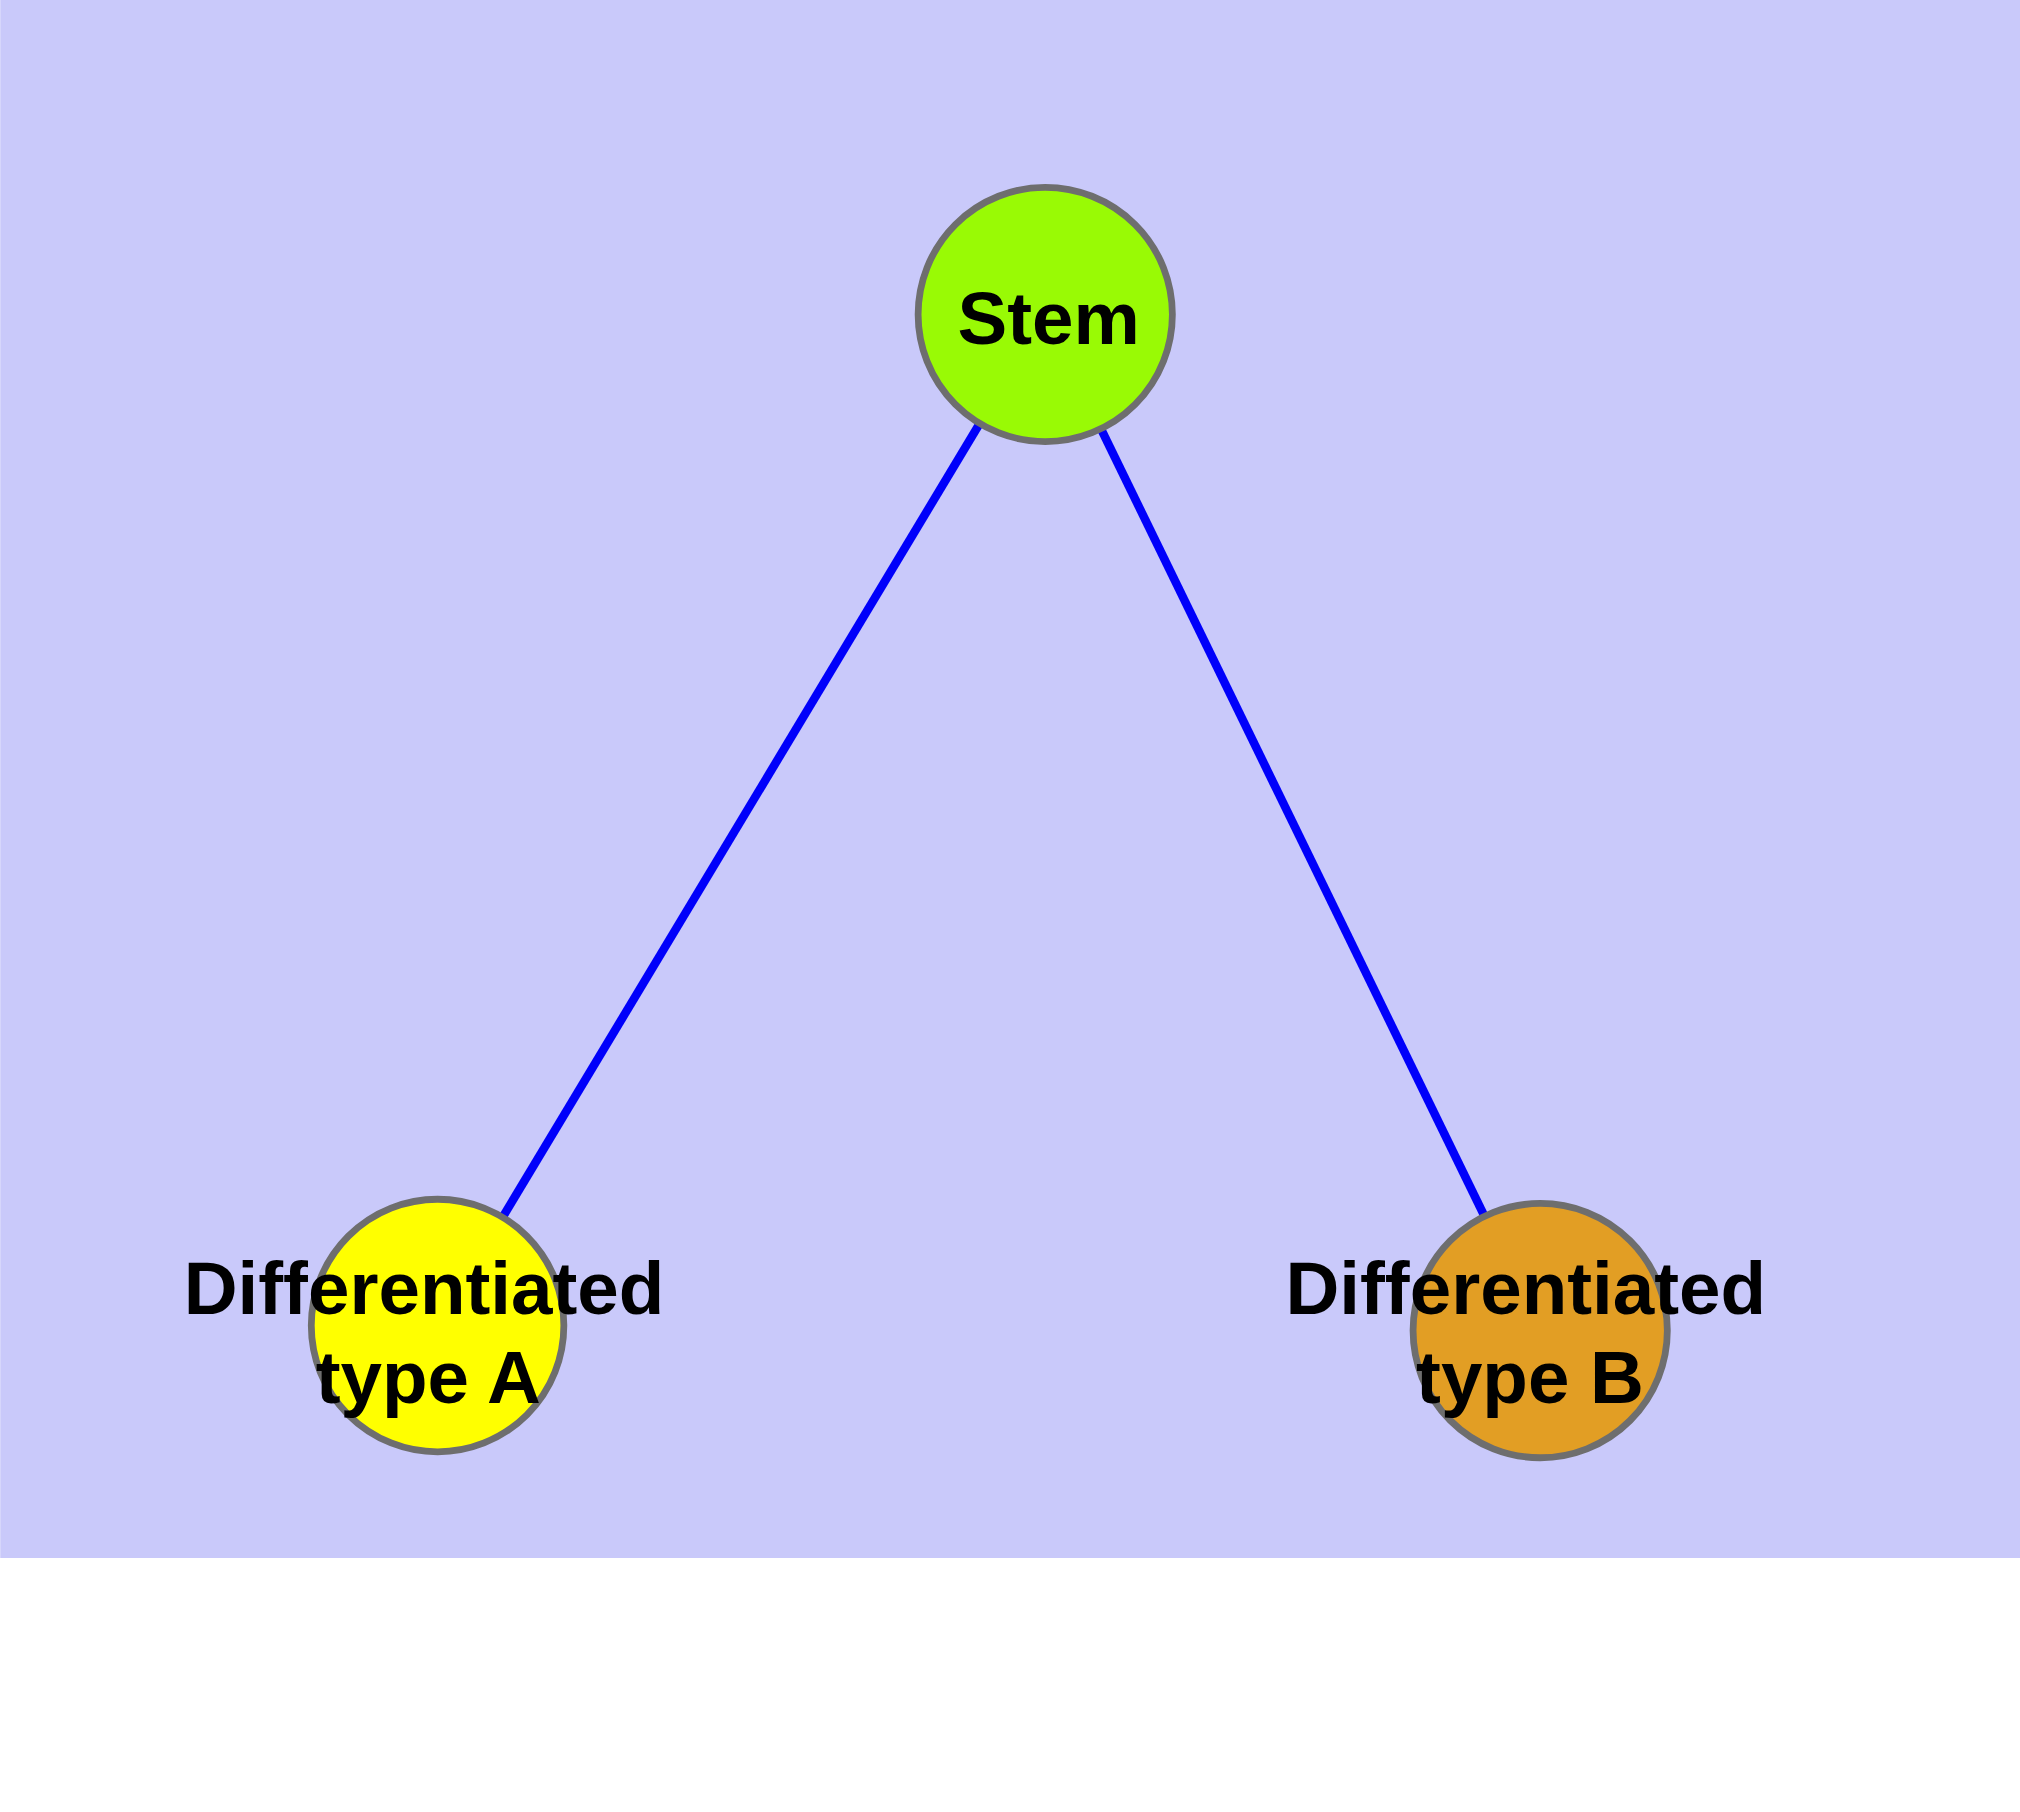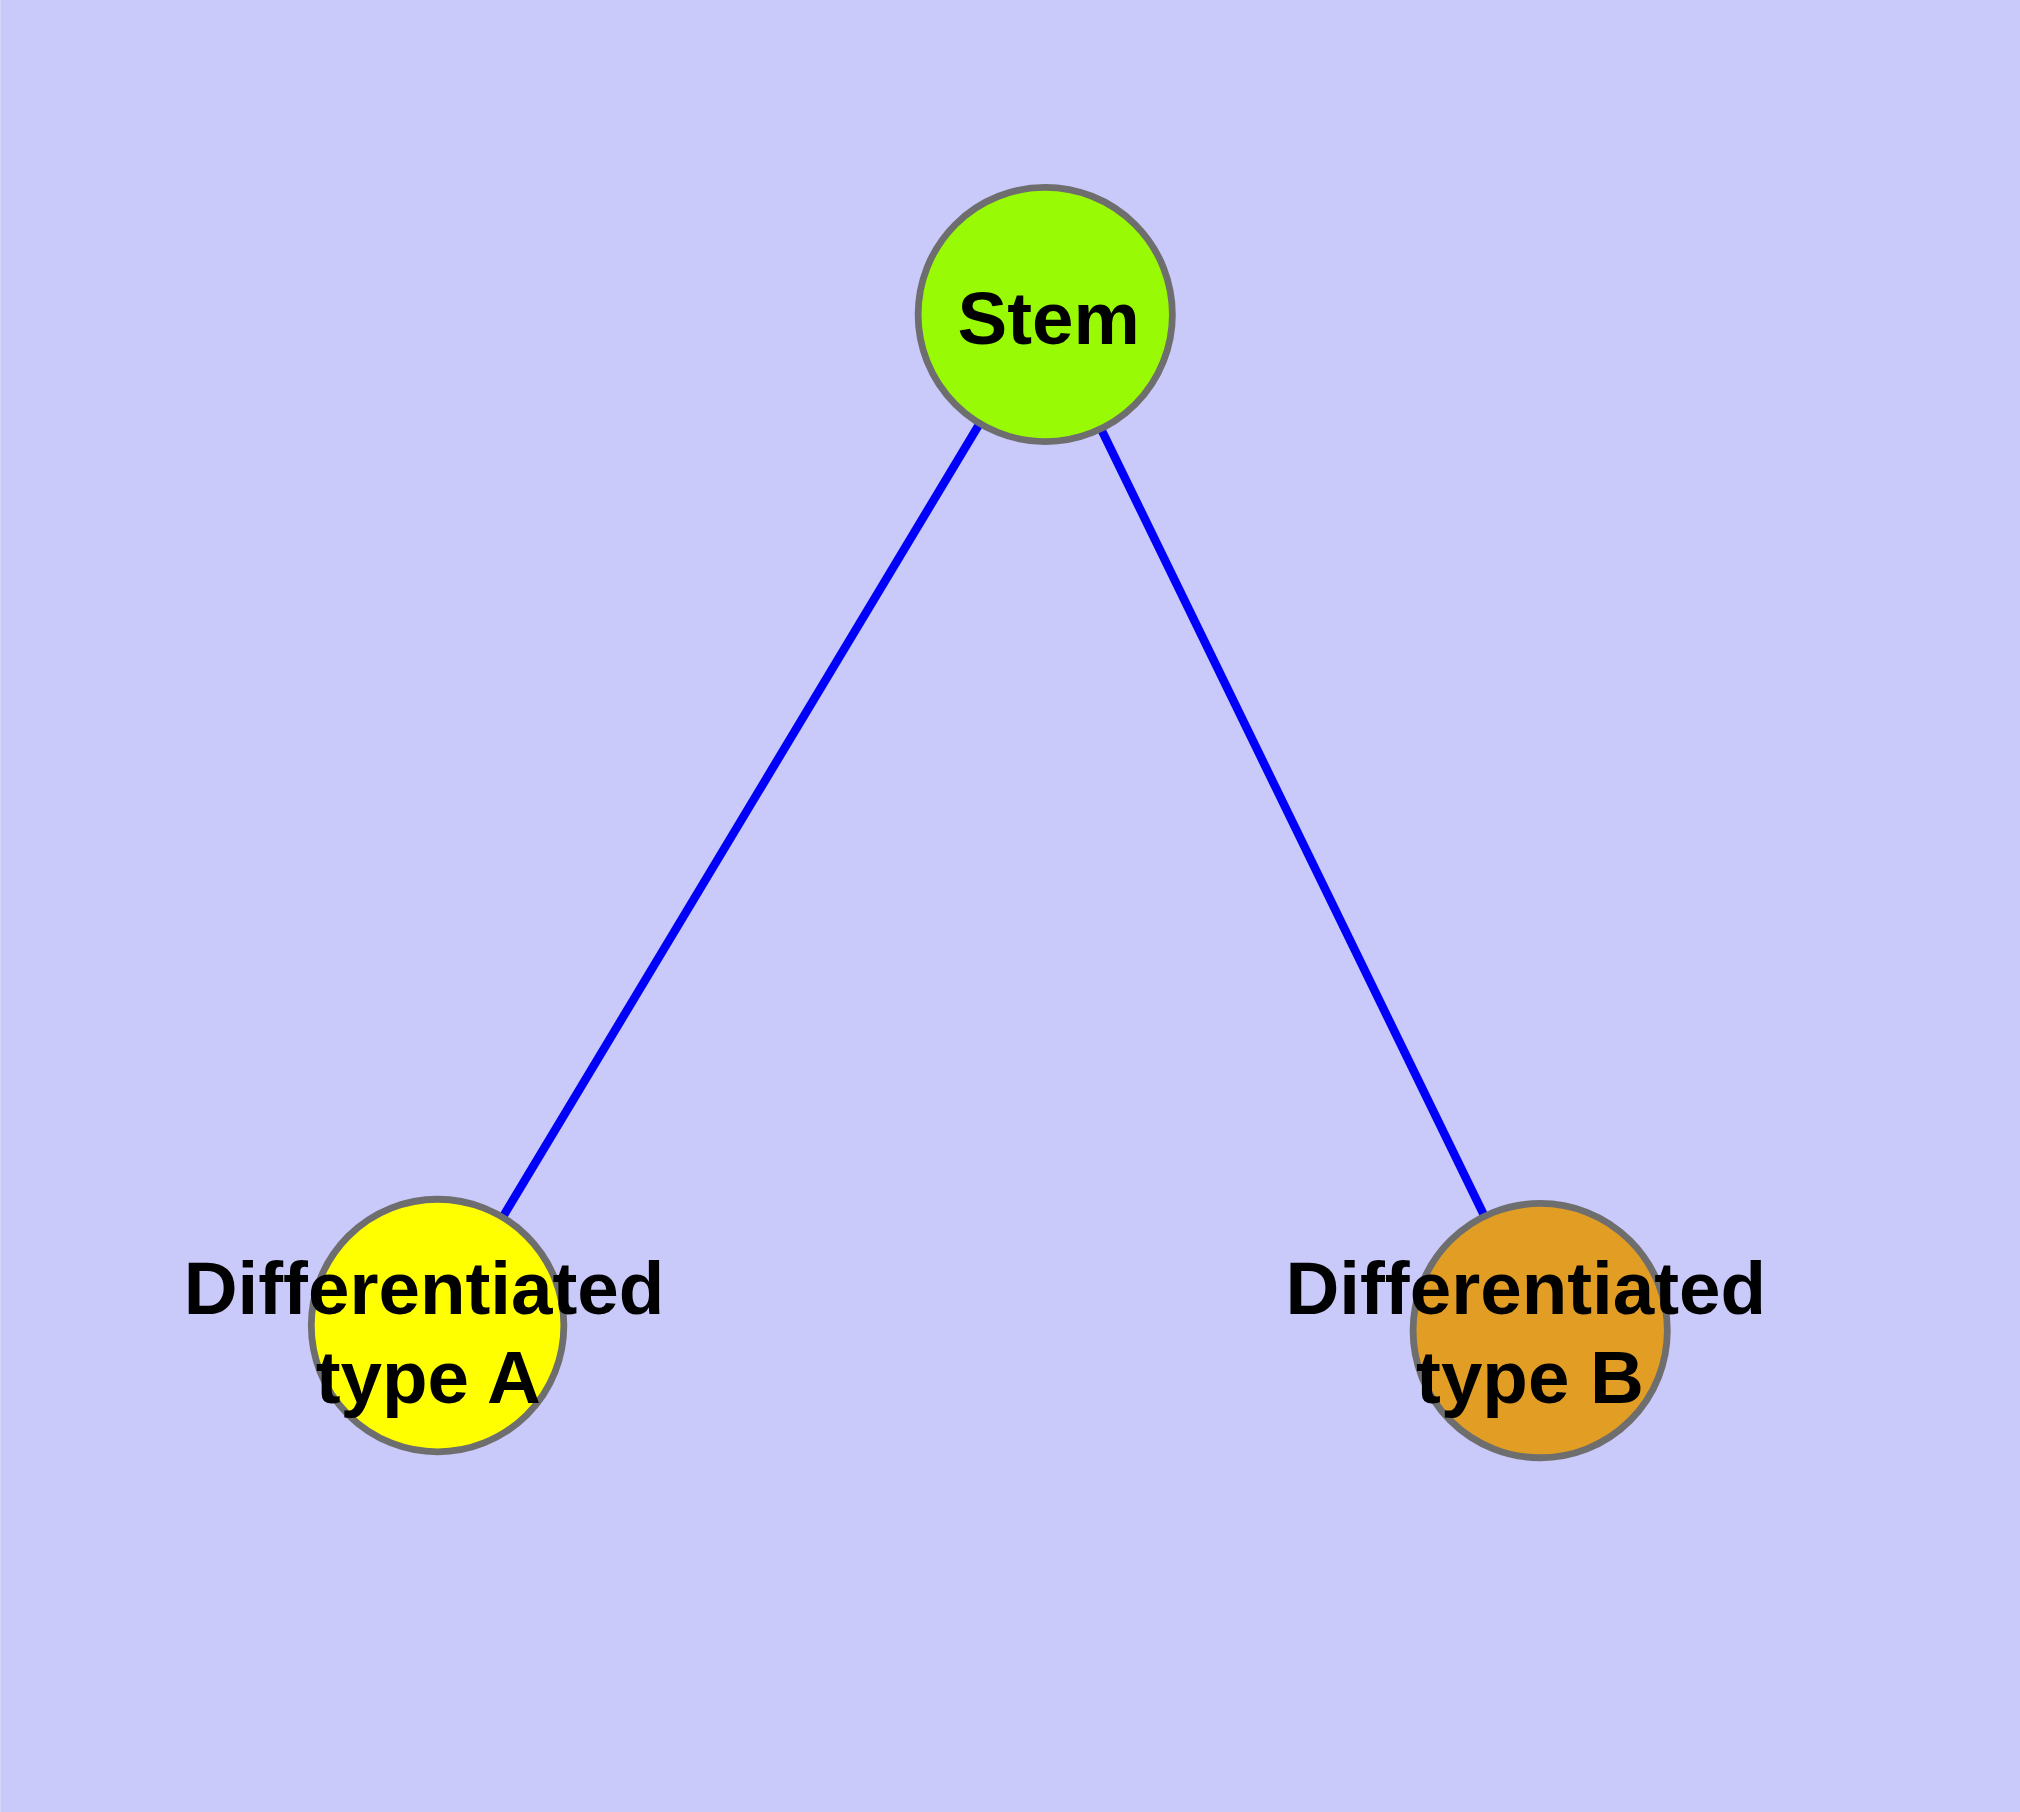--- a/index.html
+++ b/index.html
@@ -5,21 +5,21 @@
   html, body {
     margin: 0;
     padding: 0;
   }
   body {
     font-family: "Liberation Sans", sans-serif;
   }
   .canvas {
     position: relative;
     width: 2021px;
-    height: 1812px;
+    height: 1558px;
     overflow: hidden;
   }
   svg.graph {
     display: block;
     width: 2021px;
     height: 1812px;
   }
   .edge {
     stroke-width: 10;
     fill: none;

